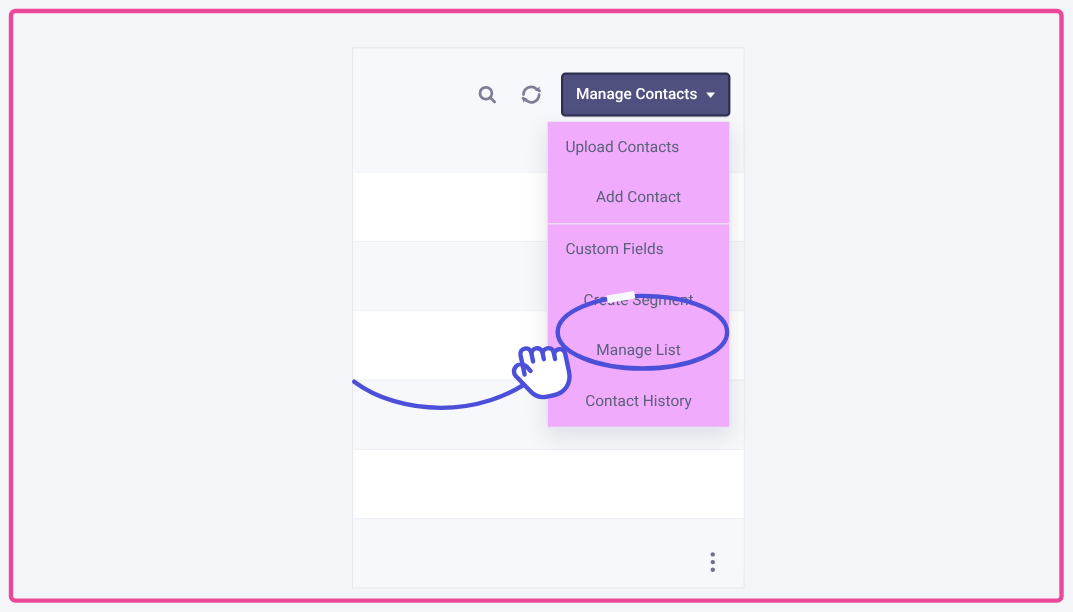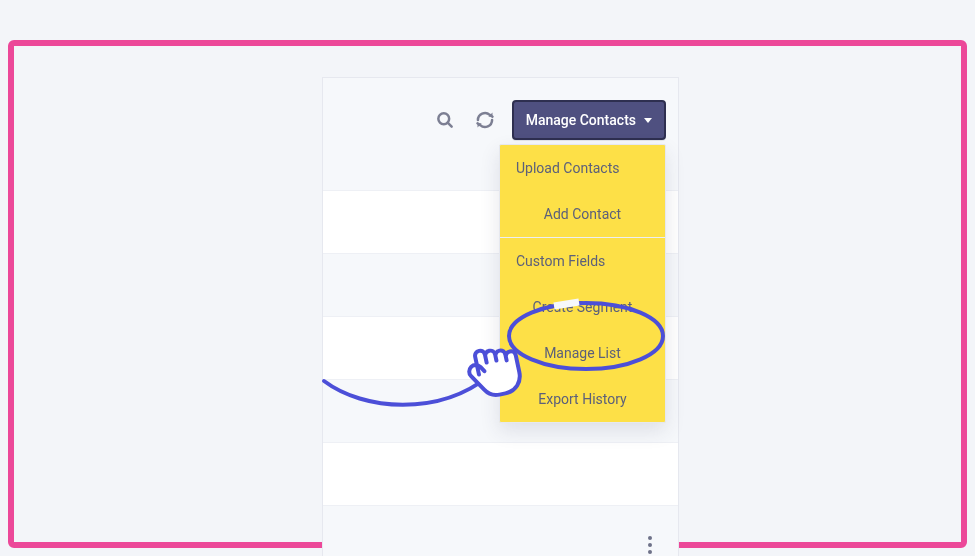--- a/index.html
+++ b/index.html
@@ -14,24 +14,23 @@
       height: 556px;
       position: relative;
       overflow: hidden;
     }
     .outer-frame {
       position: absolute;
       left: 8px;
       top: 8px;
       right: 8px;
       bottom: 8px;
-      border: 6px solid #ec4899;
+      border: 4px solid #ec4899;
       border-radius: 6px;
       background: #f3f5f9;
-      margin-top: 32px;
     }
     .panel {
       position: absolute;
       left: 308px;
       top: 31px;
       width: 357px;
       height: 492px;
       background: #f6f8fb;
       border: 1px solid #e6e8ef;
       border-top: 1px solid #e6e8ef;
@@ -72,21 +71,21 @@
       height: 0;
       border-left: 4px solid transparent;
       border-right: 4px solid transparent;
       border-top: 5px solid #fff;
     }
     .dropdown {
       position: absolute;
       top: 66px;
       right: 12px;
       width: 167px;
-      background: #fde047;
+      background: #f0abfc;
       border: 1px solid #e6e8ef;
       box-shadow: 0 8px 20px rgba(50,50,80,0.12);
       border-radius: 2px;
       z-index: 5;
     }
     .dropdown-item {
       padding: 15px 16px;
       font-size: 14px;
       color: #5c607a;
       cursor: pointer;
@@ -166,21 +165,21 @@
       </div>
     </div>
 
     <div class="dropdown">
       <div class="dropdown-item">Upload Contacts</div>
       <div class="dropdown-item">Add Contact</div>
       <div class="divider"></div>
       <div class="dropdown-item">Custom Fields</div>
       <div class="dropdown-item">Create Segment</div>
       <div class="dropdown-item">Manage List</div>
-      <div class="dropdown-item">Export History</div>
+      <div class="dropdown-item">Contact History</div>
     </div>
 
     <div class="rows">
       <div class="row"></div>
       <div class="row alt"></div>
       <div class="row"></div>
       <div class="row alt"></div>
       <div class="row"></div>
       <div class="row alt short"></div>
     </div>

